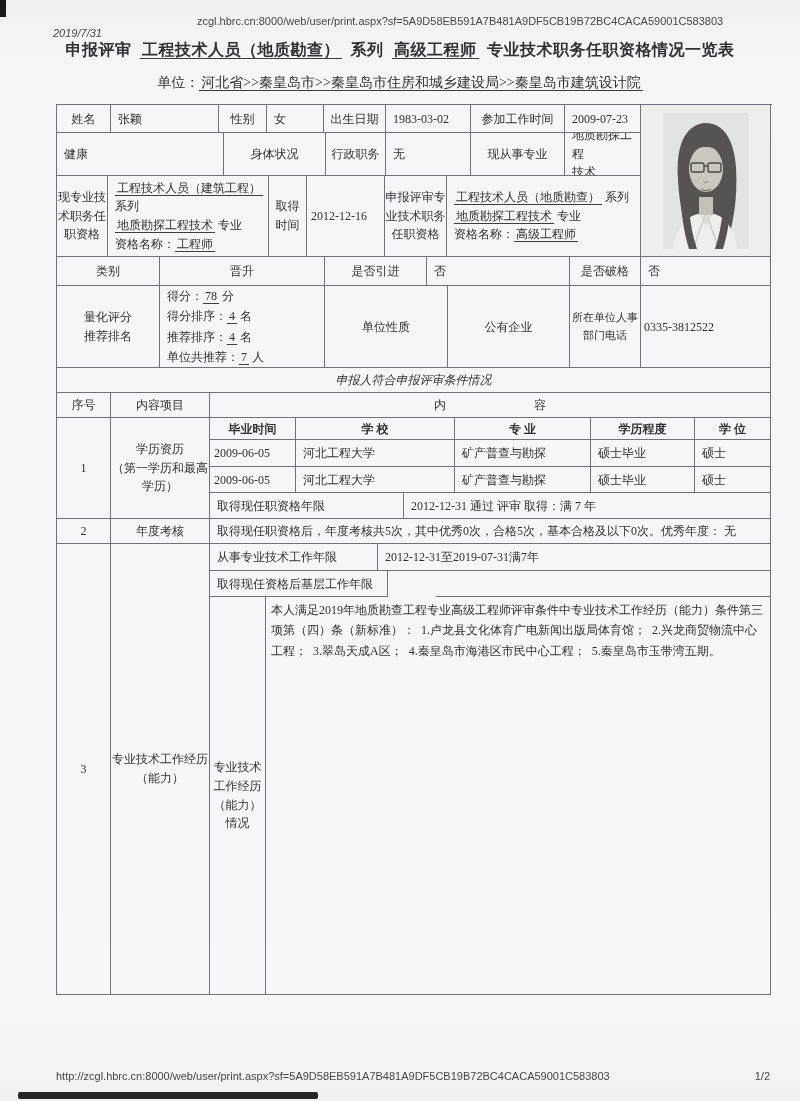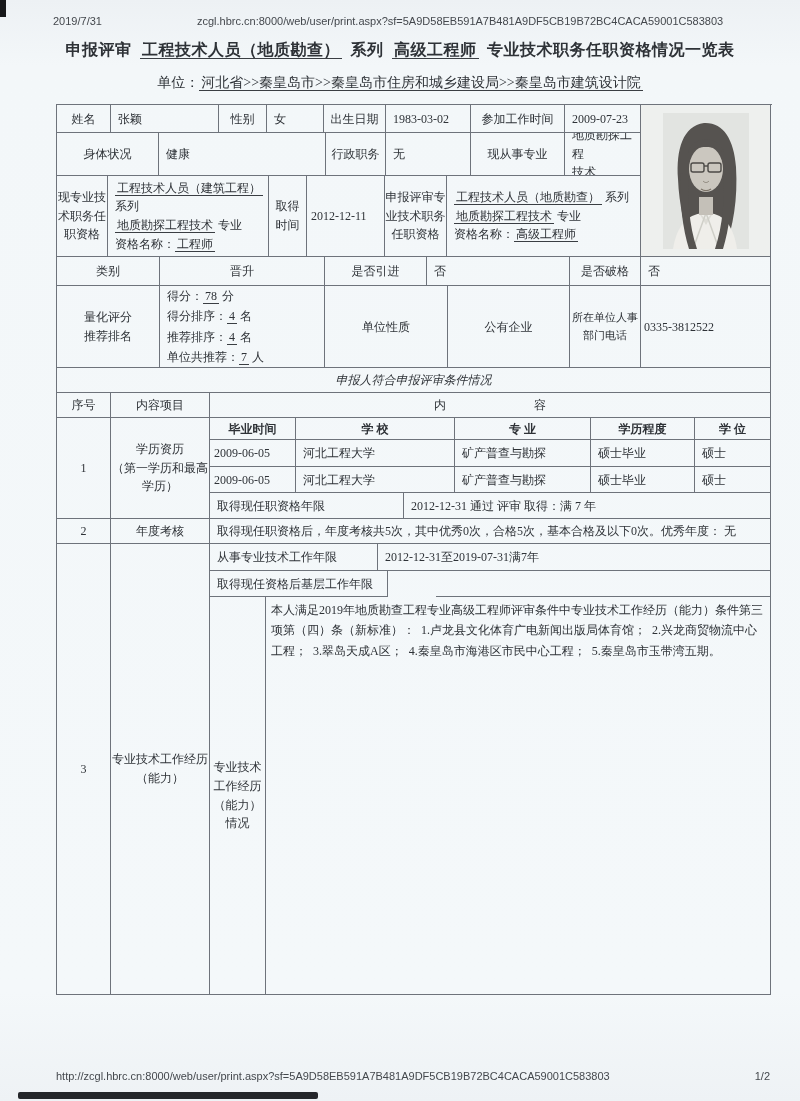--- a/index.html
+++ b/index.html
@@ -36,21 +36,21 @@
   .sm{font-size:11px;}
   .photo-wrap{background:#eef0ee;}
   .para{white-space:pre-wrap;line-height:1.7;text-align:left;width:100%;}
 </style>
 </head>
 <body>
 
 <div style="position:absolute;left:0;top:0;width:6px;height:17px;background:#17181a;"></div>
 <div style="position:absolute;left:18px;top:1092px;width:300px;height:7px;background:#24262a;border-radius:2px;"></div>
 
-<div class="meta" style="left:53px;top:13px;">2019/7/31</div>
+<div class="meta" style="left:53px;top:25px;font-style:italic;">2019/7/31</div>
 <div class="meta" style="left:197px;top:13px;">zcgl.hbrc.cn:8000/web/user/print.aspx?sf=5A9D58EB591A7B481A9DF5CB19B72BC4CACA59001C583803</div>
 
 <div class="title">
   <span>申报评审</span>
   <span class="uline" style="margin:0 4px;">工程技术人员（地质勘查）</span>
   <span>系列</span>
   <span class="uline" style="margin:0 4px;">高级工程师</span>
   <span>专业技术职务任职资格情况一览表</span>
 </div>
 <div class="unitline">
@@ -65,42 +65,42 @@
         <div class="cell" style="width:54px;">姓名</div>
         <div class="cell cl" style="width:108px;">张颖</div>
         <div class="cell" style="width:48px;">性别</div>
         <div class="cell cl" style="width:57px;">女</div>
         <div class="cell" style="width:62px;">出生日期</div>
         <div class="cell cl" style="width:85px;">1983-03-02</div>
         <div class="cell" style="width:94px;">参加工作时间</div>
         <div class="cell cl" style="width:76px;">2009-07-23</div>
       </div>
       <div class="row" style="height:43px;">
+        <div class="cell cl" style="width:167px;">健康</div>
         <div class="cell" style="width:102px;">身体状况</div>
-        <div class="cell cl" style="width:167px;">健康</div>
         <div class="cell" style="width:60px;">行政职务</div>
         <div class="cell cl" style="width:85px;">无</div>
         <div class="cell" style="width:94px;">现从事专业</div>
         <div class="cell cl stack" style="width:76px;">地质勘探工程
 技术</div>
       </div>
       <div class="row" style="height:81px;">
         <div class="cell stack" style="width:51px;padding:1px 0;">现专业技
 术职务任
 职资格</div>
         <div class="cell cl" style="width:161px;">
           <div class="lines">
             <span class="uline">工程技术人员（建筑工程）</span><span>系列</span><br>
             <span class="uline">地质勘探工程技术</span> <span>专业</span><br>
             <span>资格名称：</span><span class="uline">工程师</span>
           </div>
         </div>
         <div class="cell stack" style="width:38px;padding:1px 0;">取得
 时间</div>
-        <div class="cell cl" style="width:78px;padding-left:4px;">2012-12-11</div>
+        <div class="cell cl" style="width:78px;padding-left:4px;">2012-12-16</div>
         <div class="cell stack" style="width:62px;padding:1px 0;">申报评审专
 业技术职务
 任职资格</div>
         <div class="cell cl" style="width:194px;">
           <div class="lines">
             <span class="uline">工程技术人员（地质勘查）</span> <span>系列</span><br>
             <span class="uline">地质勘探工程技术</span> <span>专业</span><br>
             <span>资格名称：</span><span class="uline">高级工程师</span>
           </div>
         </div>

